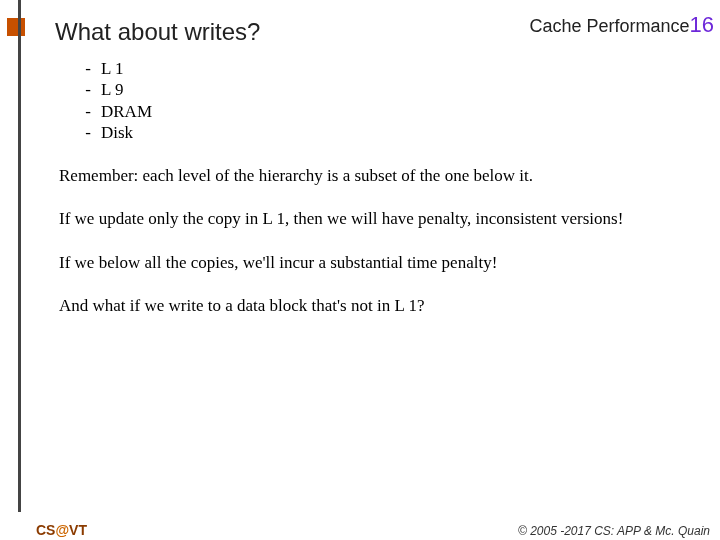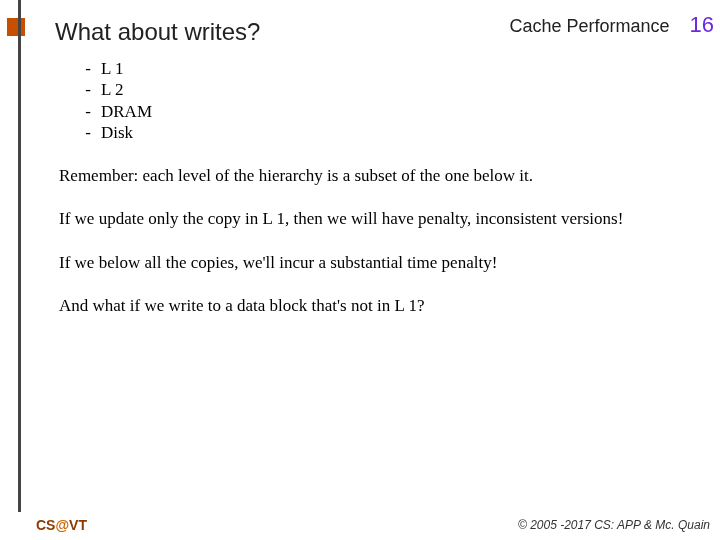--- a/index.html
+++ b/index.html
@@ -2,30 +2,30 @@
 <html><head>
 <meta charset="utf-8">
 <style>
   * { box-sizing: border-box; margin: 0; padding: 0; }
   html, body { width: 720px; height: 540px; font-family: "Times New Roman", Times, serif; background: #fff; color: #000; }
   .slide { position: relative; width: 720px; height: 540px; }
   .content-wrap { position: absolute; left: 18px; top: 0; right: 0; bottom: 28px; border-left: 3px solid #444; }
   .bullet-sq { position: absolute; left: 7px; top: 18px; width: 18px; height: 18px; background: #c75000; }
   .header { position: absolute; left: 34px; top: 12px; right: 10px; height: 40px; display: flex; align-items: center; }
   .title { font-family: Arial, Helvetica, sans-serif; font-size: 24px; font-weight: 400; color: #222; }
-  .right-head { position: absolute; right: 6px; top: 12px; font-family: Arial, Helvetica, sans-serif; display: flex; align-items: baseline; gap: 20px; }
+  .right-head { position: absolute; right: 6px; top: 12px; font-family: Arial, Helvetica, sans-serif; display: flex; align-items: baseline; gap: 0; }
   .topic { font-size: 18px; color: #222; }
   .pagenum { font-size: 22px; color: #6d28d9; }
   .body { position: absolute; left: 38px; top: 58px; right: 20px; bottom: 14px; font-size: 17px; line-height: 1.25; }
   .lead { margin-bottom: 2px; }
   .list { margin-left: 24px; margin-bottom: 22px; }
   .li { display: flex; gap: 8px; }
   .dash { width: 10px; text-align: center; }
   .para { margin-bottom: 22px; }
-  .footer { position: absolute; left: 0; right: 0; bottom: 0; height: 28px; display: flex; align-items: center; padding: 0 10px 2px 36px; font-family: Arial, Helvetica, sans-serif; gap: 44px; }
+  .footer { position: absolute; left: 0; right: 0; bottom: 0; height: 28px; display: flex; align-items: flex-end; padding: 0 10px 2px 36px; font-family: Arial, Helvetica, sans-serif; gap: 44px; }
   .foot-left { font-size: 14px; font-weight: 700; }
   .orange { color: #cc6600; }
   .brown  { color: #8b3b00; }
   .foot-mid { position: absolute; left: 0; right: 0; text-align: center; font-size: 16px; font-weight: 700; color: #222; }
   .foot-right { margin-left: auto; font-size: 12px; color: #333; font-style: italic; }
 </style>
 </head>
 <body>
 
 <div class="slide">
@@ -43,21 +43,21 @@
     </div>
 
     <div class="body">
       <div class="list">
         <div class="li">
             <span class="dash">-</span>
             <span>L 1</span>
           </div>
         <div class="li">
             <span class="dash">-</span>
-            <span>L 2</span>
+            <span>L 9</span>
           </div>
         <div class="li">
             <span class="dash">-</span>
             <span>DRAM</span>
           </div>
         <div class="li">
             <span class="dash">-</span>
             <span>Disk</span>
           </div>
       </div>

